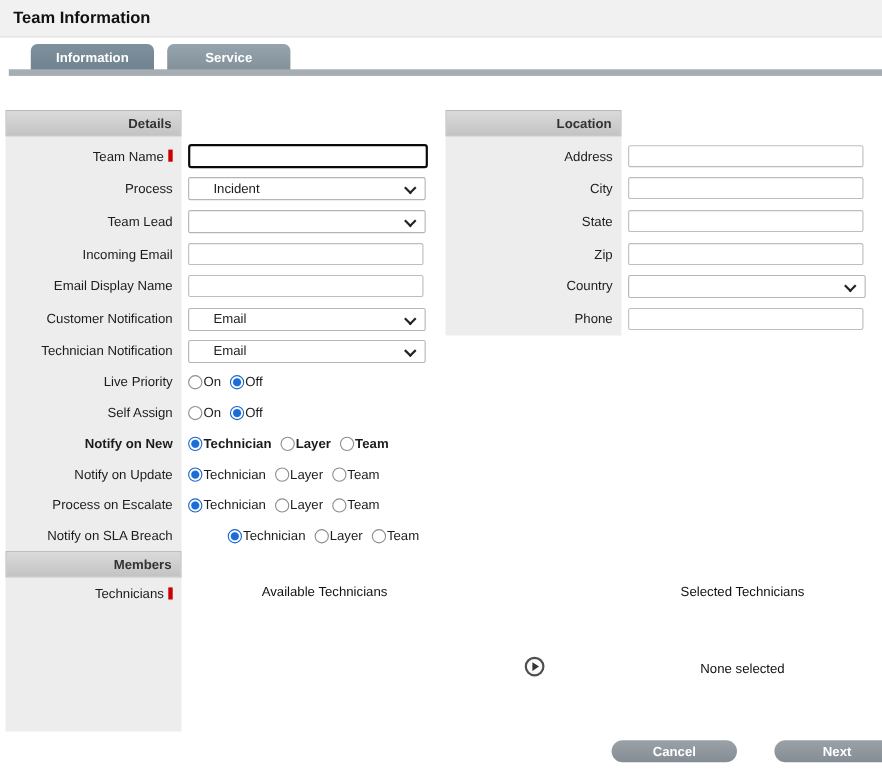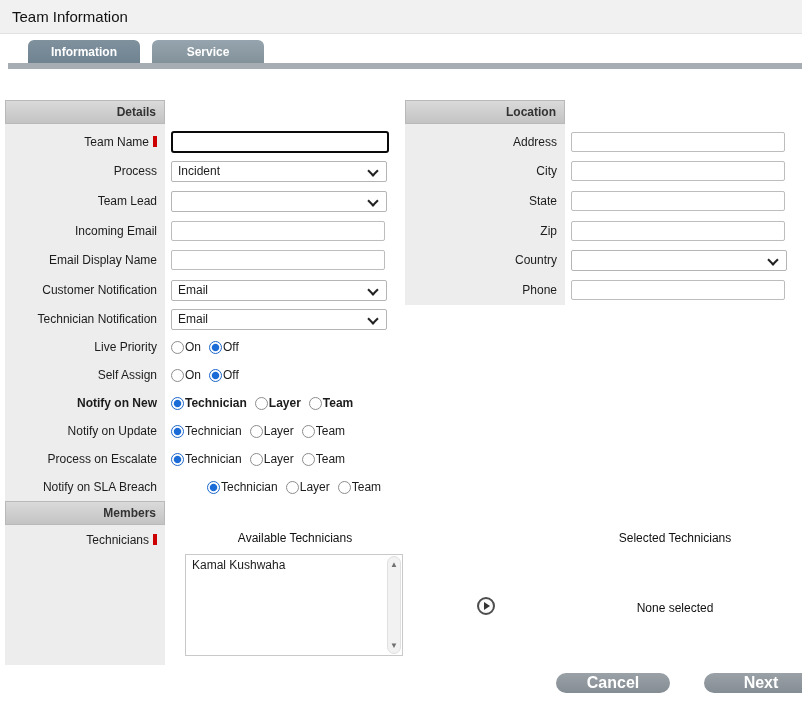--- a/index.html
+++ b/index.html
@@ -2,21 +2,21 @@
 <html><head>
 <meta charset="utf-8">
 <style>
   html,body{margin:0;padding:0;background:#fff;}
   .page{position:relative;width:802px;height:709px;background:#fff;overflow:hidden;
         font-family:"Liberation Sans",sans-serif;color:#1c1c1c;}
 
   
   .hdr{position:absolute;left:0;top:0;width:100%;height:34px;background:#f1f1f1;
        border-bottom:1px solid #e2e2e2;box-sizing:border-box;}
-  .hdr .title{line-height:34px;padding-left:12px;font-size:15px;font-weight:normal;color:#111;}
+  .hdr .title{line-height:34px;padding-left:12px;font-size:15px;font-weight:bold;color:#111;}
 
   
   .tab{position:absolute;top:40px;height:24px;border-radius:6px 6px 0 0;color:#fff;
        font-size:12px;font-weight:bold;text-align:center;line-height:24px;cursor:pointer;}
   .tab.info{left:28px;width:112px;background:linear-gradient(#7f919d,#6f8290);}
   .tab.svc{left:152px;width:112px;background:linear-gradient(#95a4ae,#839199);}
   .tabbar{position:absolute;top:63px;left:8px;right:0;height:6px;background:#a6adb3;}
 
   
   .sechdr{position:absolute;width:160px;height:24px;box-sizing:border-box;
@@ -29,21 +29,21 @@
   .frow{position:absolute;height:24px;display:flex;align-items:center;font-size:12px;}
   .frow .lbl{width:160px;text-align:right;padding-right:8px;box-sizing:border-box;flex:none;}
   .frow .ctl{margin-left:6px;flex:none;display:flex;align-items:center;}
 
   .txt{width:214px;height:20px;box-sizing:border-box;border:1px solid #bdbdbd;border-radius:2px;
        background:#fff;font:12px "Liberation Sans",sans-serif;padding:0 5px;outline:none;}
   .txt.focus{border:2px solid #0a0a0a;border-radius:3px;height:22px;width:218px;}
 
   .sel{position:relative;width:216px;height:21px;box-sizing:border-box;border:1px solid #b5b5b5;
        border-radius:2px;background:#fff;font-size:12px;line-height:19px;
-       padding:0 22px 0 6px;cursor:pointer;overflow:hidden;white-space:nowrap;}
+       padding:0 22px 0 22px;cursor:pointer;overflow:hidden;white-space:nowrap;}
   .sel .chev{position:absolute;right:9px;top:5px;width:6px;height:6px;
              border-right:2px solid #222;border-bottom:2px solid #222;transform:rotate(45deg);}
 
   .radio{width:13px;height:13px;box-sizing:border-box;border-radius:50%;
          border:1px solid #8d8d8d;background:#fff;display:inline-block;flex:none;}
   .radio.checked{border:1px solid #1c66c9;
          background:radial-gradient(circle,#1c6cd8 0 3.2px,#fff 4.2px);}
   .ropt{display:inline-flex;align-items:center;margin-right:8px;cursor:pointer;}
   .ropt .t{margin-left:1px;}
 
@@ -61,21 +61,21 @@
              border-radius:8px;margin:1px;box-sizing:border-box;cursor:pointer;}
   .sarrow{font-size:8px;color:#707070;line-height:15px;user-select:none;cursor:pointer;}
 
   .movebtn{position:absolute;left:477px;top:597px;width:18px;height:18px;border-radius:50%;
            border:2px solid #4e4e4e;background:#fafafa;box-sizing:border-box;cursor:pointer;
            display:flex;align-items:center;justify-content:center;}
   .movebtn .tri{width:0;height:0;border-left:6px solid #333;border-top:4px solid transparent;
                 border-bottom:4px solid transparent;margin-left:2px;}
 
   .pillbtn{position:absolute;top:673px;width:114px;height:20px;border-radius:10px;
-           background:linear-gradient(#9aa1a7,#858d94);color:#fff;font-size:16px;font-weight:bold;
+           background:linear-gradient(#9aa1a7,#858d94);color:#fff;font-size:12px;font-weight:bold;
            text-align:center;line-height:20px;cursor:pointer;}
 </style>
 </head>
 <body>
 
 <div class="page">
 
   <div class="hdr">
     <div class="title">Team Information</div>
   </div>
@@ -303,29 +303,20 @@
       </span>
   </div>
 
   <div class="frow" style="left:5px;top:528px;width:395px;">
     <span class="lbl"><span>Technicians</span><span class="req"></span></span>
   </div>
 
   <div class="centertxt" style="left:185px;top:531px;width:220px;">Available Technicians</div>
   <div class="centertxt" style="left:575px;top:531px;width:200px;">Selected Technicians</div>
 
-  <div class="listbox">
-    <div class="listitems">
-      <div class="listitem">Kamal Kushwaha</div>
-    </div>
-    <div class="scrollbar">
-      <div class="sarrow">▲</div>
-      <div class="sarrow">▼</div>
-    </div>
-  </div>
 
   <div class="movebtn">
     <span class="tri"></span>
   </div>
 
   <div class="centertxt" style="left:575px;top:601px;width:200px;">None selected</div>
 
   <div class="pillbtn" style="left:556px;">Cancel</div>
   <div class="pillbtn" style="left:704px;">Next</div>
 

